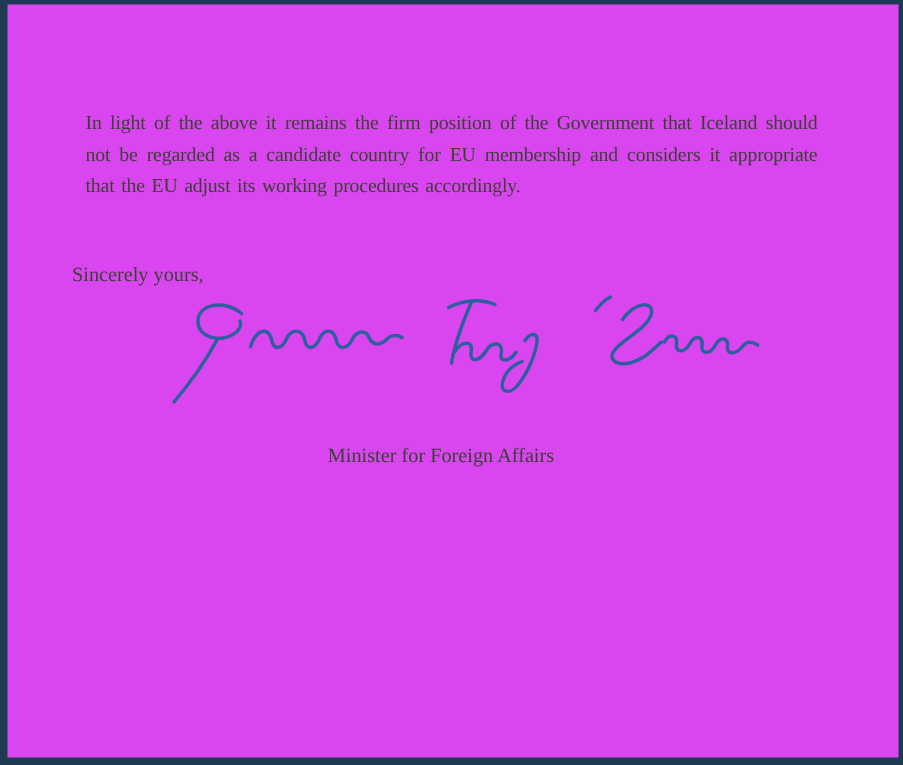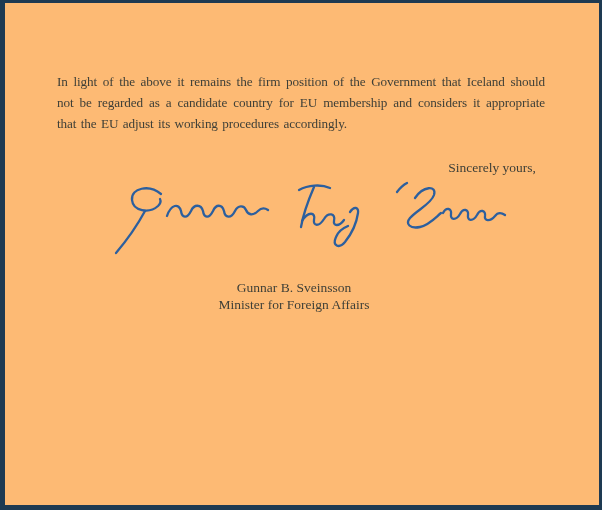--- a/index.html
+++ b/index.html
@@ -14,41 +14,41 @@
     overflow: hidden;
     font-family: "Liberation Serif", "DejaVu Serif", serif;
   }
   .frame {
     position: absolute;
     inset: 0;
     box-sizing: border-box;
     border-style: solid;
     border-color: #1e3a52;
     border-width: 3px 3px 5px 5px;
-    background: #fdba74;
+    background: #d946ef;
   }
   .page {
     position: relative;
     box-sizing: border-box;
     width: 100%;
     height: 100%;
     padding: 68px 54px 0 52px;
     color: #3e3f37;
   }
   .para {
     margin: 0 0 9px 0;
     font-size: 13.2px;
     line-height: 21px;
     text-align: justify;
     letter-spacing: -0.1px;
     word-spacing: 1.2px;
   }
   .closing {
-    margin-top: 26px;
-    text-align: right;
+    margin-top: 41px;
+    text-align: left;
     transform: translateX(-9px);
     font-size: 13.5px;
     line-height: 16px;
   }
   .signature-wrap {
     margin-top: 4px;
     text-align: center;
   }
   .signature-wrap svg {
     display: inline-block;
@@ -85,18 +85,17 @@
           <path d="M195 41 C201 31 209 32 207 40 C206 46 212 47 217 39 C221 32 229 33 227 41 C226 46 232 47 237 40"></path>
           <path d="M243 32 C247 26 252 27 251 33 C250 40 246 52 238 62 C232 69 225 66 229 57 C231 52 236 48 241 46"></path>
           <path d="M290 12 C293 8 296 5 300 3"></path>
           <path d="M308 18 C316 6 330 5 327 15 C324 24 310 30 303 38 C298 44 303 49 313 47 C322 45 328 38 334 33"></path>
           <path d="M336 33 C339 27 345 28 344 34 C343 40 349 41 353 34 C356 28 362 29 361 35 C360 41 366 42 370 35 C373 29 379 30 378 36 C377 41 383 42 388 36 C391 32 395 33 398 35"></path>
         </g>
       </svg>
     </div>
 
     <div class="signatory">
-      <div>Gunnar B. Sveinsson</div>
       <div>Minister for Foreign Affairs</div>
     </div>
 
   </div>
 </div>
 
 </body></html>

